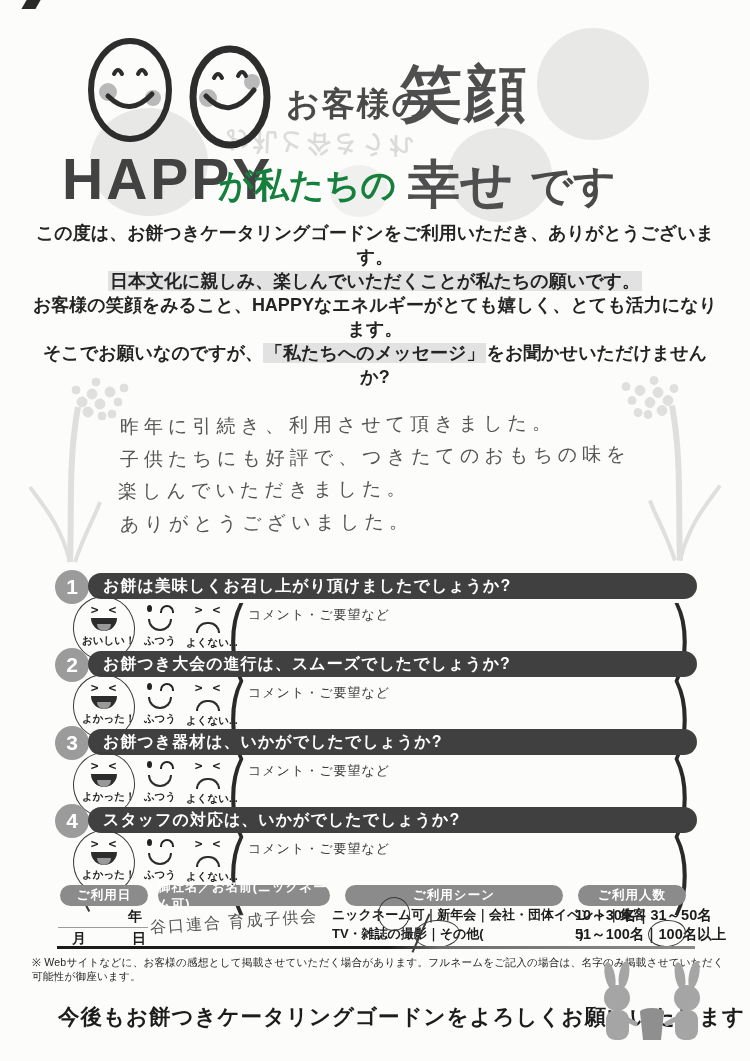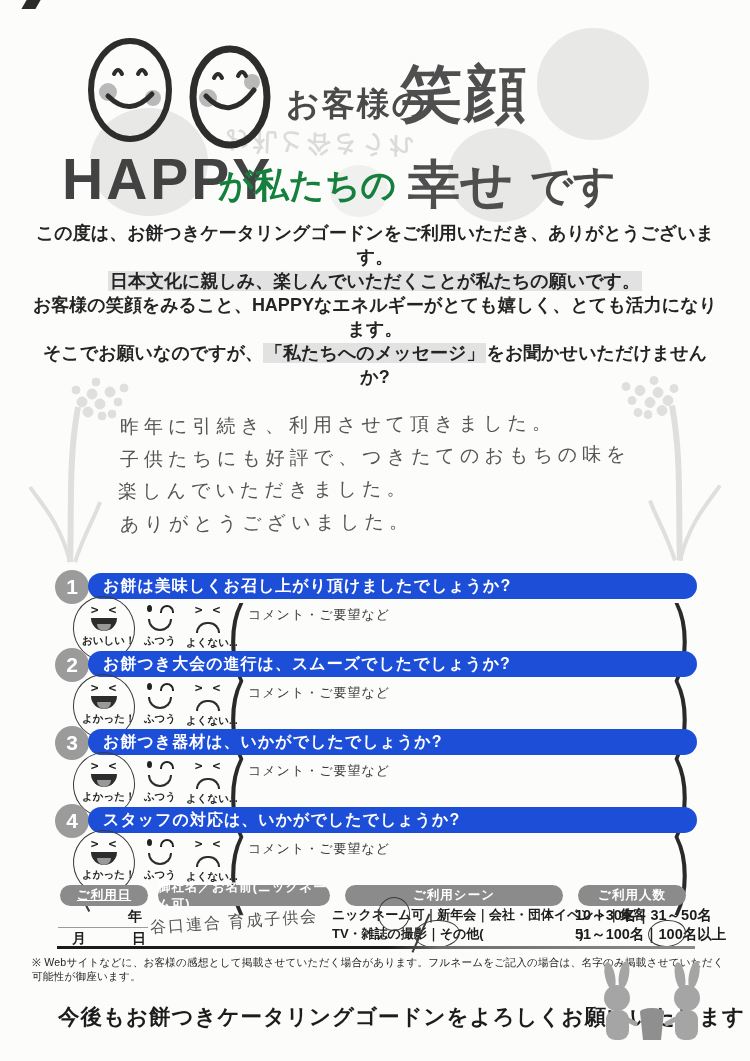--- a/index.html
+++ b/index.html
@@ -25,21 +25,21 @@
   
   .msg-label{font-size:15px;font-weight:bold;color:#3f3f3f;letter-spacing:1px;}
   .hand{font-size:19px;color:#555;letter-spacing:5px;transform:rotate(-0.6deg);white-space:nowrap;}
 
   .wheat{position:absolute;opacity:.85;}
 
   
   .q{position:absolute;left:0;width:750px;height:78px;}
   .q-badge{position:absolute;left:55px;top:0;width:34px;height:34px;border-radius:50%;background:#9b9b9b;color:#fff;
            font-size:21px;font-weight:bold;display:flex;align-items:center;justify-content:center;}
-  .q-bar{position:absolute;left:88px;top:3px;width:609px;height:26px;background:#1d4ed8;border-radius:13px;
+  .q-bar{position:absolute;left:88px;top:3px;width:609px;height:26px;background:#404040;border-radius:13px;
          color:#fff;font-size:16px;font-weight:bold;display:flex;align-items:center;padding-left:15px;box-sizing:border-box;letter-spacing:1px;}
   .opts{position:absolute;top:32px;left:0;width:750px;height:46px;}
   .opt{position:absolute;width:44px;text-align:center;}
   .eyes{font-family:"DejaVu Sans Mono",monospace;font-weight:bold;font-size:13px;color:#222;letter-spacing:1px;height:14px;}
   .neutral-eyes{display:flex;justify-content:center;gap:8px;align-items:flex-start;height:14px;padding-top:3px;box-sizing:border-box;}
   .dot-eye{width:5px;height:7px;background:#222;border-radius:50%;}
   .arc-eye{width:10px;height:6px;border:2.5px solid #222;border-bottom:none;border-radius:10px 10px 0 0;}
   .mouth-smile{width:26px;height:13px;background:#2c2c2c;border-radius:0 0 26px 26px;margin:2px auto 0;position:relative;overflow:hidden;}
   .tongue{position:absolute;left:6px;top:6px;width:14px;height:7px;background:#999;border-radius:0 0 14px 14px;}
   .mouth-u{width:20px;height:10px;border:2.5px solid #2c2c2c;border-top:none;border-radius:0 0 20px 20px;margin:3px auto 0;box-sizing:content-box;}
@@ -270,21 +270,21 @@
         <div class="eyes">&gt; &lt;</div>
         <div class="mouth-frown"></div>
         <div class="opt-label">よくない...</div>
       </div>
       <div class="paren" style="left:222px;top:2px;">(</div>
       <div class="cmt-label" style="left:248px;top:4px;">コメント・ご要望など</div>
       <div class="paren" style="left:668px;top:2px;">)</div>
     </div>
   </div>
 
-  <div class="tbl-head" style="left:60px;top:885px;width:88px;text-decoration:underline;">ご利用日</div>
+  <div class="tbl-head" style="left:60px;top:885px;width:88px;">ご利用日</div>
   <div class="tbl-head" style="left:158px;top:885px;width:172px;">御社名／お名前(ニックネーム可)</div>
   <div class="tbl-head" style="left:345px;top:885px;width:218px;">ご利用シーン</div>
   <div class="tbl-head" style="left:578px;top:885px;width:108px;">ご利用人数</div>
 
   <div class="cell-txt" style="left:60px;top:908px;width:82px;text-align:right;font-size:14px;">年</div>
   <div class="thinline" style="left:58px;top:927px;width:90px;"></div>
   <div class="cell-txt" style="left:72px;top:930px;font-size:14px;letter-spacing:6px;">月　　日</div>
 
   <div class="abs hand" style="left:150px;top:912px;font-size:16px;letter-spacing:2px;transform:rotate(-4deg);">谷口連合 育成子供会</div>
 

